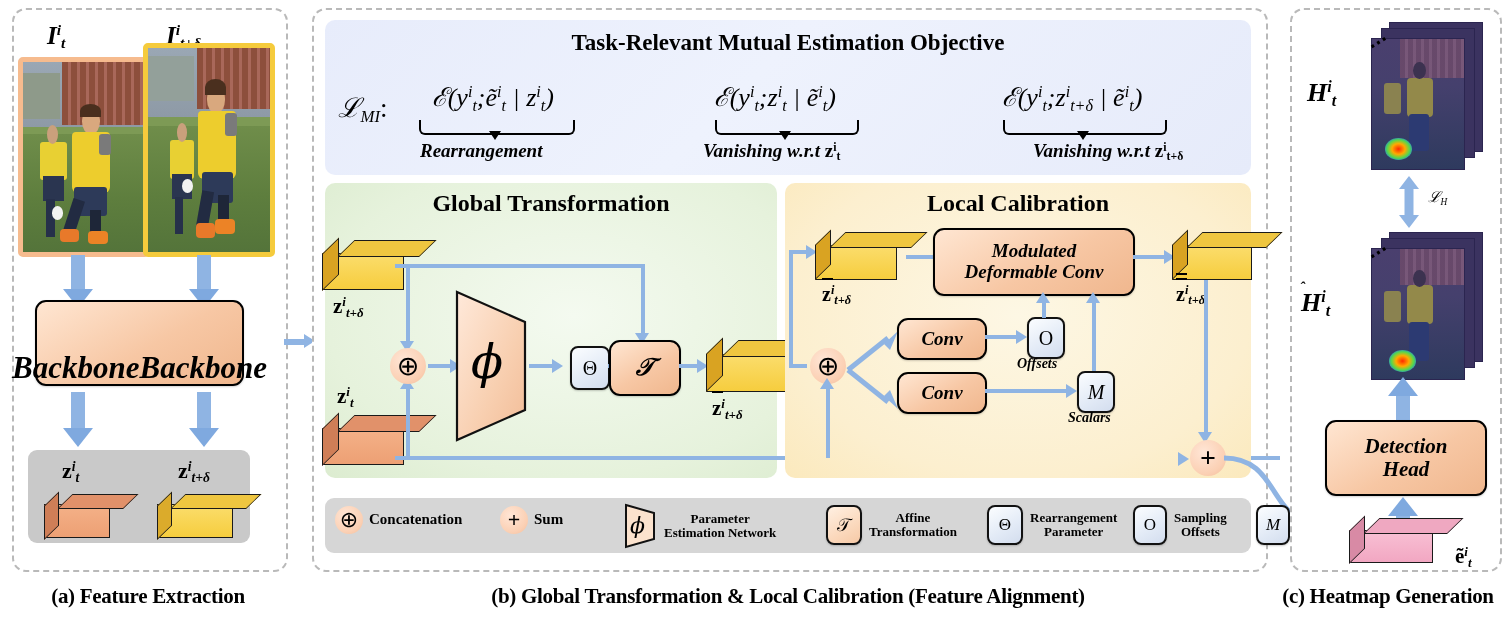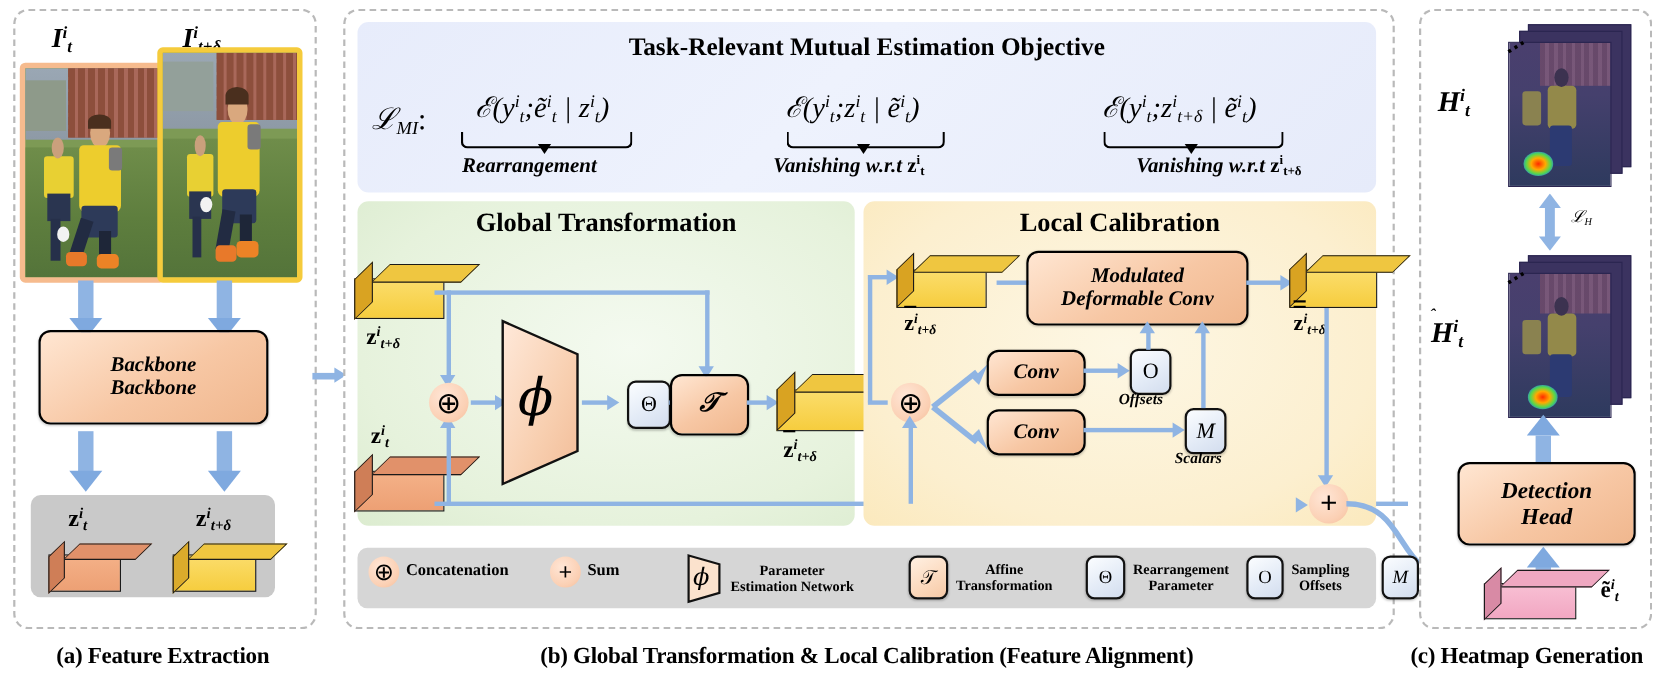--- a/index.html
+++ b/index.html
@@ -146,21 +146,21 @@
   <div class="pl" style="left:39%;top:86%;width:16%;height:7%;background:#e8792a;border-radius:4px;"></div>
   <div class="pl" style="left:55%;top:84%;width:16%;height:7%;background:#ec8326;border-radius:4px;"></div>
   <div class="pl" style="left:28%;top:64%;width:9%;height:7%;background:#f2f2f2;border-radius:50%;"></div>
 </div>
 
 <div class="ln" style="left:71px;top:255px;width:14px;height:36px;"></div>
 <div class="arrow ar-big-down" style="left:63px;top:289px;"></div>
 <div class="ln" style="left:197px;top:255px;width:14px;height:36px;"></div>
 <div class="arrow ar-big-down" style="left:189px;top:289px;"></div>
 
-<div class="pbox" style="left:35px;top:300px;width:205px;height:82px;font-size:19px;flex-direction:column;">
+<div class="pbox" style="left:35px;top:300px;width:205px;height:82px;font-size:31px;flex-direction:row;align-items:flex-end;">
   <span>Backbone</span>
   <span>Backbone</span>
 </div>
 
 <div class="ln" style="left:71px;top:392px;width:14px;height:38px;"></div>
 <div class="arrow ar-big-down" style="left:63px;top:428px;"></div>
 <div class="ln" style="left:197px;top:392px;width:14px;height:38px;"></div>
 <div class="arrow ar-big-down" style="left:189px;top:428px;"></div>
 
 <div class="abs" style="left:28px;top:450px;width:222px;height:93px;background:#c9c9c9;border-radius:9px;"></div>
@@ -523,19 +523,19 @@
 </div>
 
 <div class="ln" style="left:1396px;top:515px;width:14px;height:22px;"></div>
 <div class="arrow ar-big-up" style="left:1388px;top:497px;"></div>
 
 <div class="cube" style="left:1349px;top:518px;width:100px;height:45px;">
   <div class="face front" style="width:82px;height:31px;background:linear-gradient(180deg,#f8c0d4 0%,#f2a7c2 100%);"></div>
   <div class="face top" style="width:82px;height:14px;left:14px;top:0;background:#efa8c1;transform:skewX(-46deg);"></div>
   <div class="face side" style="width:14px;height:31px;left:0;top:13px;background:#d88aa5;transform:skewY(-44deg);transform-origin:top left;"></div>
 </div>
-<div class="abs math" style="left:1455px;top:524px;font-size:21px;font-weight:bold;">
+<div class="abs math" style="left:1455px;top:544px;font-size:21px;font-weight:bold;">
   ẽ<sup style="font-style:italic;">i</sup><sub style="font-style:italic;">t</sub>
 </div>
 
 <div class="caption" style="left:12px;top:584px;width:272px;">(a) Feature Extraction</div>
 <div class="caption" style="left:312px;top:584px;width:952px;">(b) Global Transformation &amp; Local Calibration (Feature Alignment)</div>
 <div class="caption" style="left:1266px;top:584px;width:244px;">(c) Heatmap Generation</div>
 
 </body></html>

